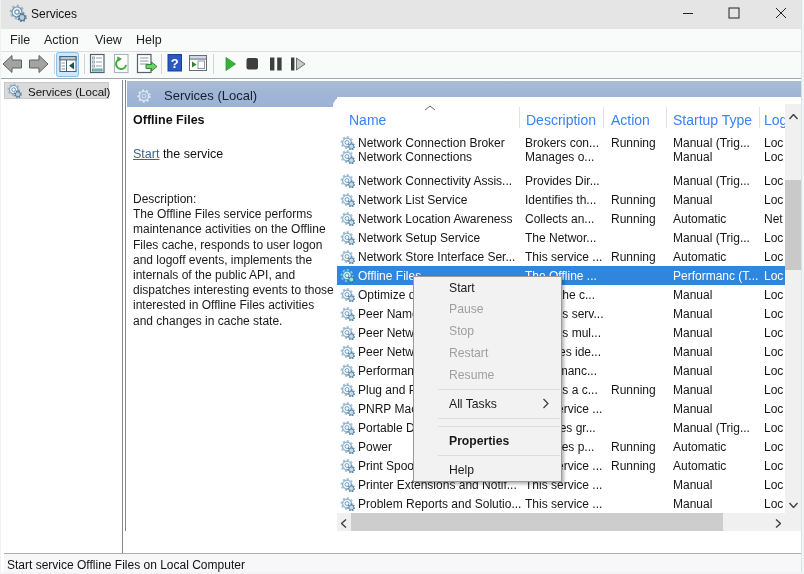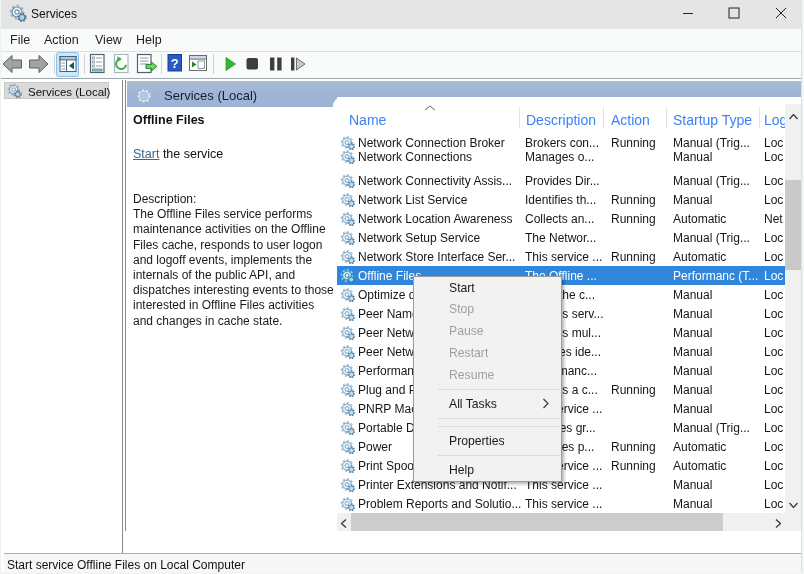--- a/index.html
+++ b/index.html
@@ -433,24 +433,24 @@
     </svg>
   </div>
   <div class="abs" id="statusbar">
     <span>Start service Offline Files on Local Computer</span>
   </div>
   <div class="abs" id="ctxmenu">
     <div class="mi">
       <span>Start</span>
     </div>
     <div class="mi dis">
+      <span>Pause</span>
+    </div>
+    <div class="mi dis">
       <span>Stop</span>
-    </div>
-    <div class="mi dis">
-      <span>Pause</span>
     </div>
     <div class="mi dis">
       <span>Restart</span>
     </div>
     <div class="mi dis">
       <span>Resume</span>
     </div>
     <div class="msep">
       <div></div>
     </div>
@@ -459,21 +459,21 @@
       <svg class="arr" style="left:128px;top:5px;position:absolute" width="7" height="11" viewBox="0 0 7 11">
         <path d="M1.5 1 L6 5.5 L1.5 10" fill="none" stroke="#3b3b3b" stroke-width="1.2"></path>
       </svg>
     </div>
     <div class="msep">
       <div></div>
     </div>
     <div class="msep">
       <div></div>
     </div>
-    <div class="mi" style="font-weight:normal">
+    <div class="mi" style="font-weight:bold">
       <span>Properties</span>
     </div>
     <div class="msep">
       <div></div>
     </div>
     <div class="mi">
       <span>Help</span>
     </div>
   </div>
 <div class="abs" style="left:801px;top:0;width:1px;height:574px;background:#d6e4e3"></div>

